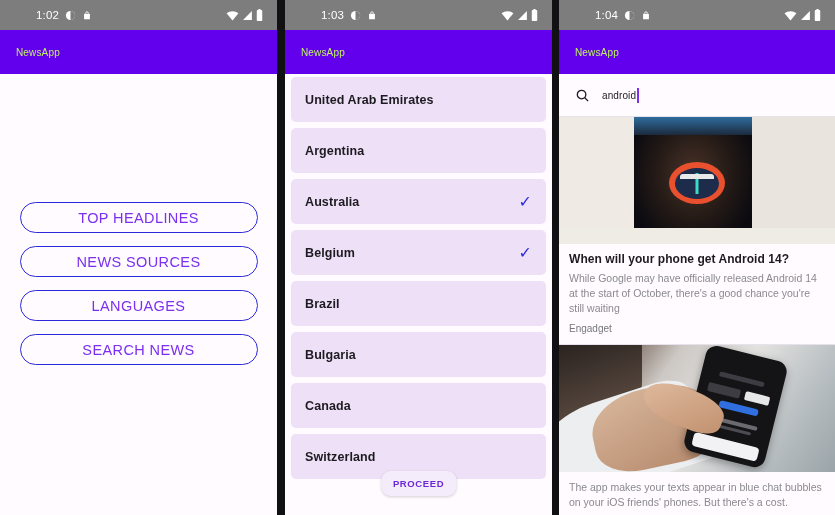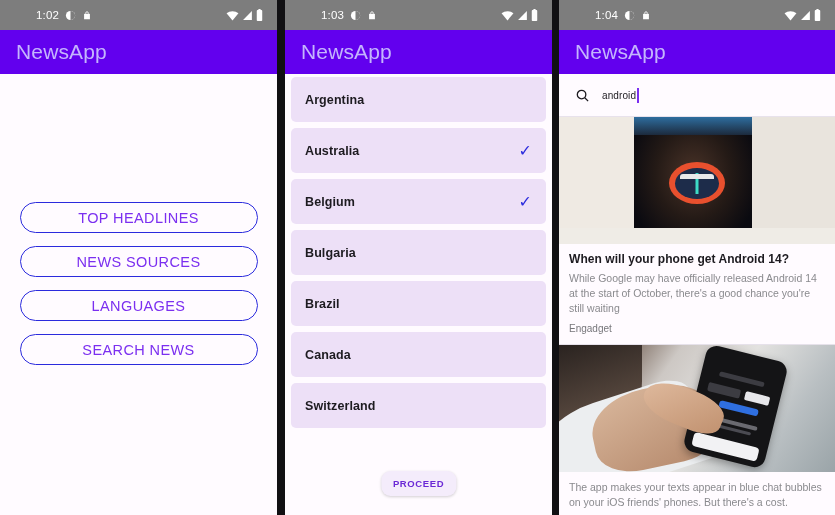--- a/index.html
+++ b/index.html
@@ -50,22 +50,22 @@
   .ic svg { display: block; }
 
   
   .appbar {
     height: 44px;
     background: #6200EE;
     display: flex; align-items: center;
     padding-left: 16px;
   }
   .appbar .title {
-    color: #c4b5fd;
-    font-size: 21px;
+    color: #bef264;
+    font-size: 10px;
     font-weight: 400;
     letter-spacing: .15px;
   }
 
   
   .p1-body {
     height: calc(515px - 74px);
     background: #FFFBFF;
     display: flex; flex-direction: column;
     align-items: center;
@@ -399,37 +399,41 @@
         </span>
       </div>
     </div>
 
     <div class="appbar">
       <span class="title">NewsApp</span>
     </div>
 
     <div class="p2-body">
       <div class="country-row">
+        <span class="cname">United Arab Emirates</span>
+
+      </div>
+      <div class="country-row">
         <span class="cname">Argentina</span>
 
       </div>
       <div class="country-row selected">
         <span class="cname">Australia</span>
         <span class="check">✓</span>
       </div>
       <div class="country-row selected">
         <span class="cname">Belgium</span>
         <span class="check">✓</span>
       </div>
       <div class="country-row">
+        <span class="cname">Brazil</span>
+
+      </div>
+      <div class="country-row">
         <span class="cname">Bulgaria</span>
-
-      </div>
-      <div class="country-row">
-        <span class="cname">Brazil</span>
 
       </div>
       <div class="country-row">
         <span class="cname">Canada</span>
 
       </div>
       <div class="country-row">
         <span class="cname">Switzerland</span>
 
       </div>

